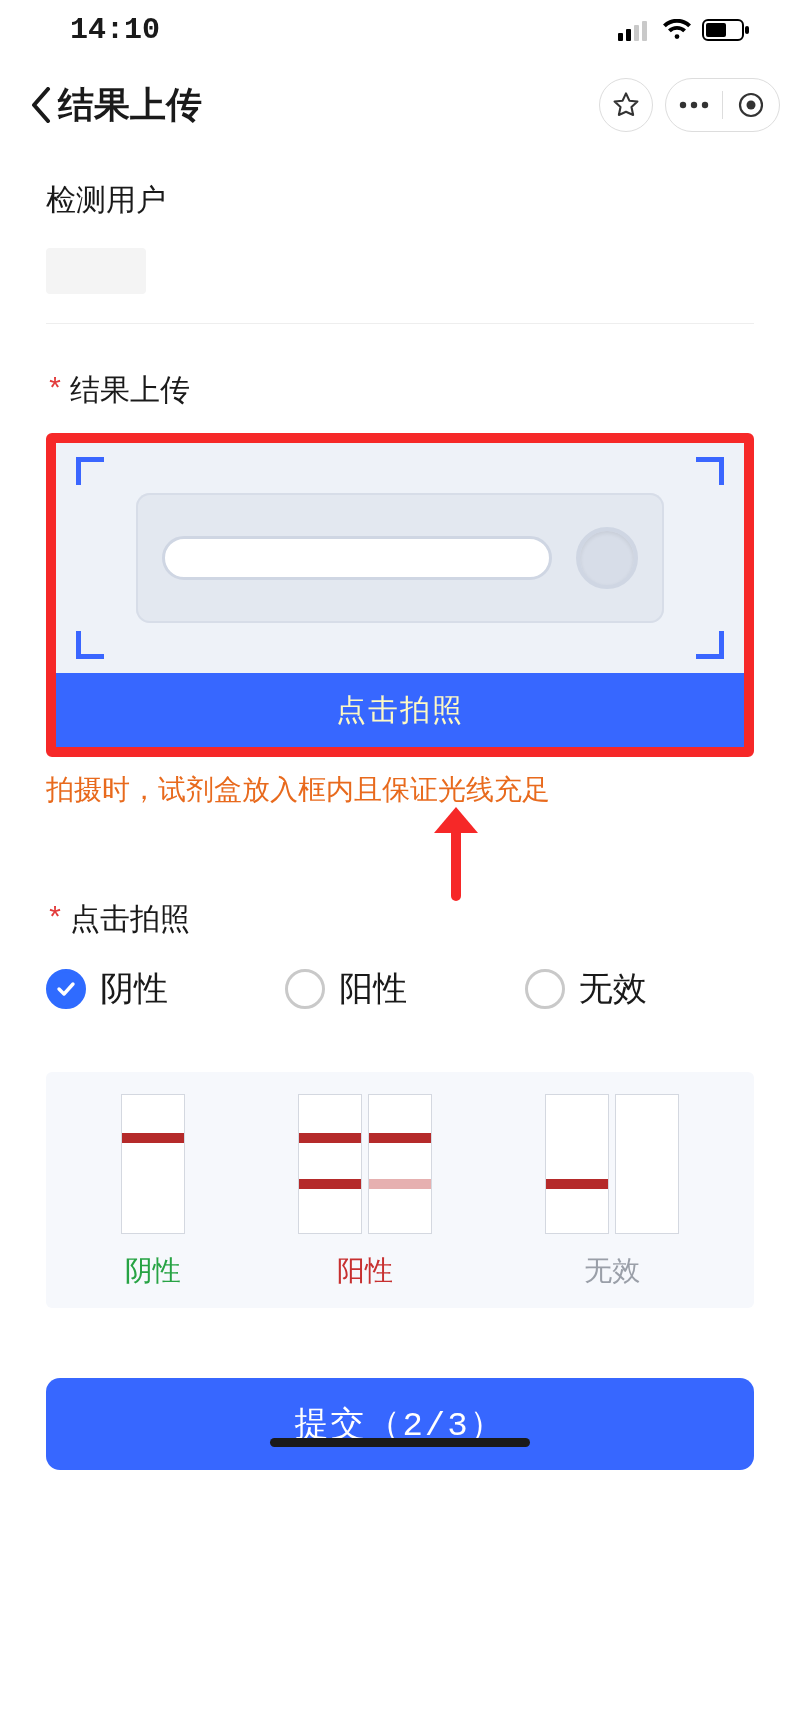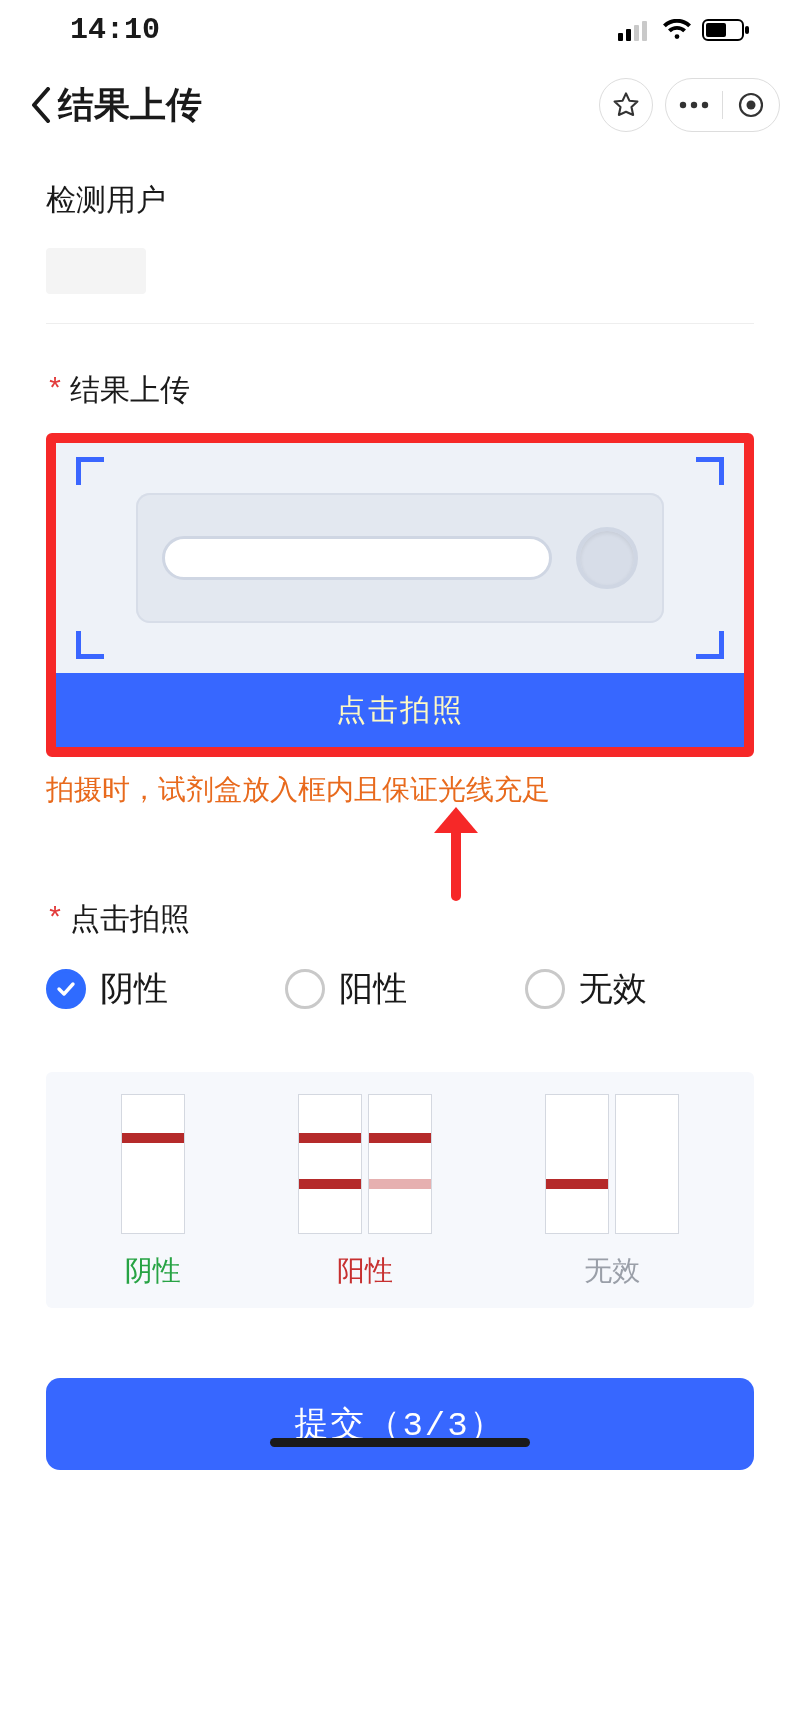--- a/index.html
+++ b/index.html
@@ -203,19 +203,19 @@
 
         <div class="legend-strip">
           <div class="line-t"></div>
         </div>
         <div class="legend-strip"></div>
       </div>
       <div class="legend-label inv">无效</div>
     </div>
   </div>
 
-  <div class="submit">提交（3/3）</div>
+  <div class="submit">提交（2/3）</div>
 
 </div>
 
 <div class="home-ind"></div>
 
 </div>
 
 </body></html>

